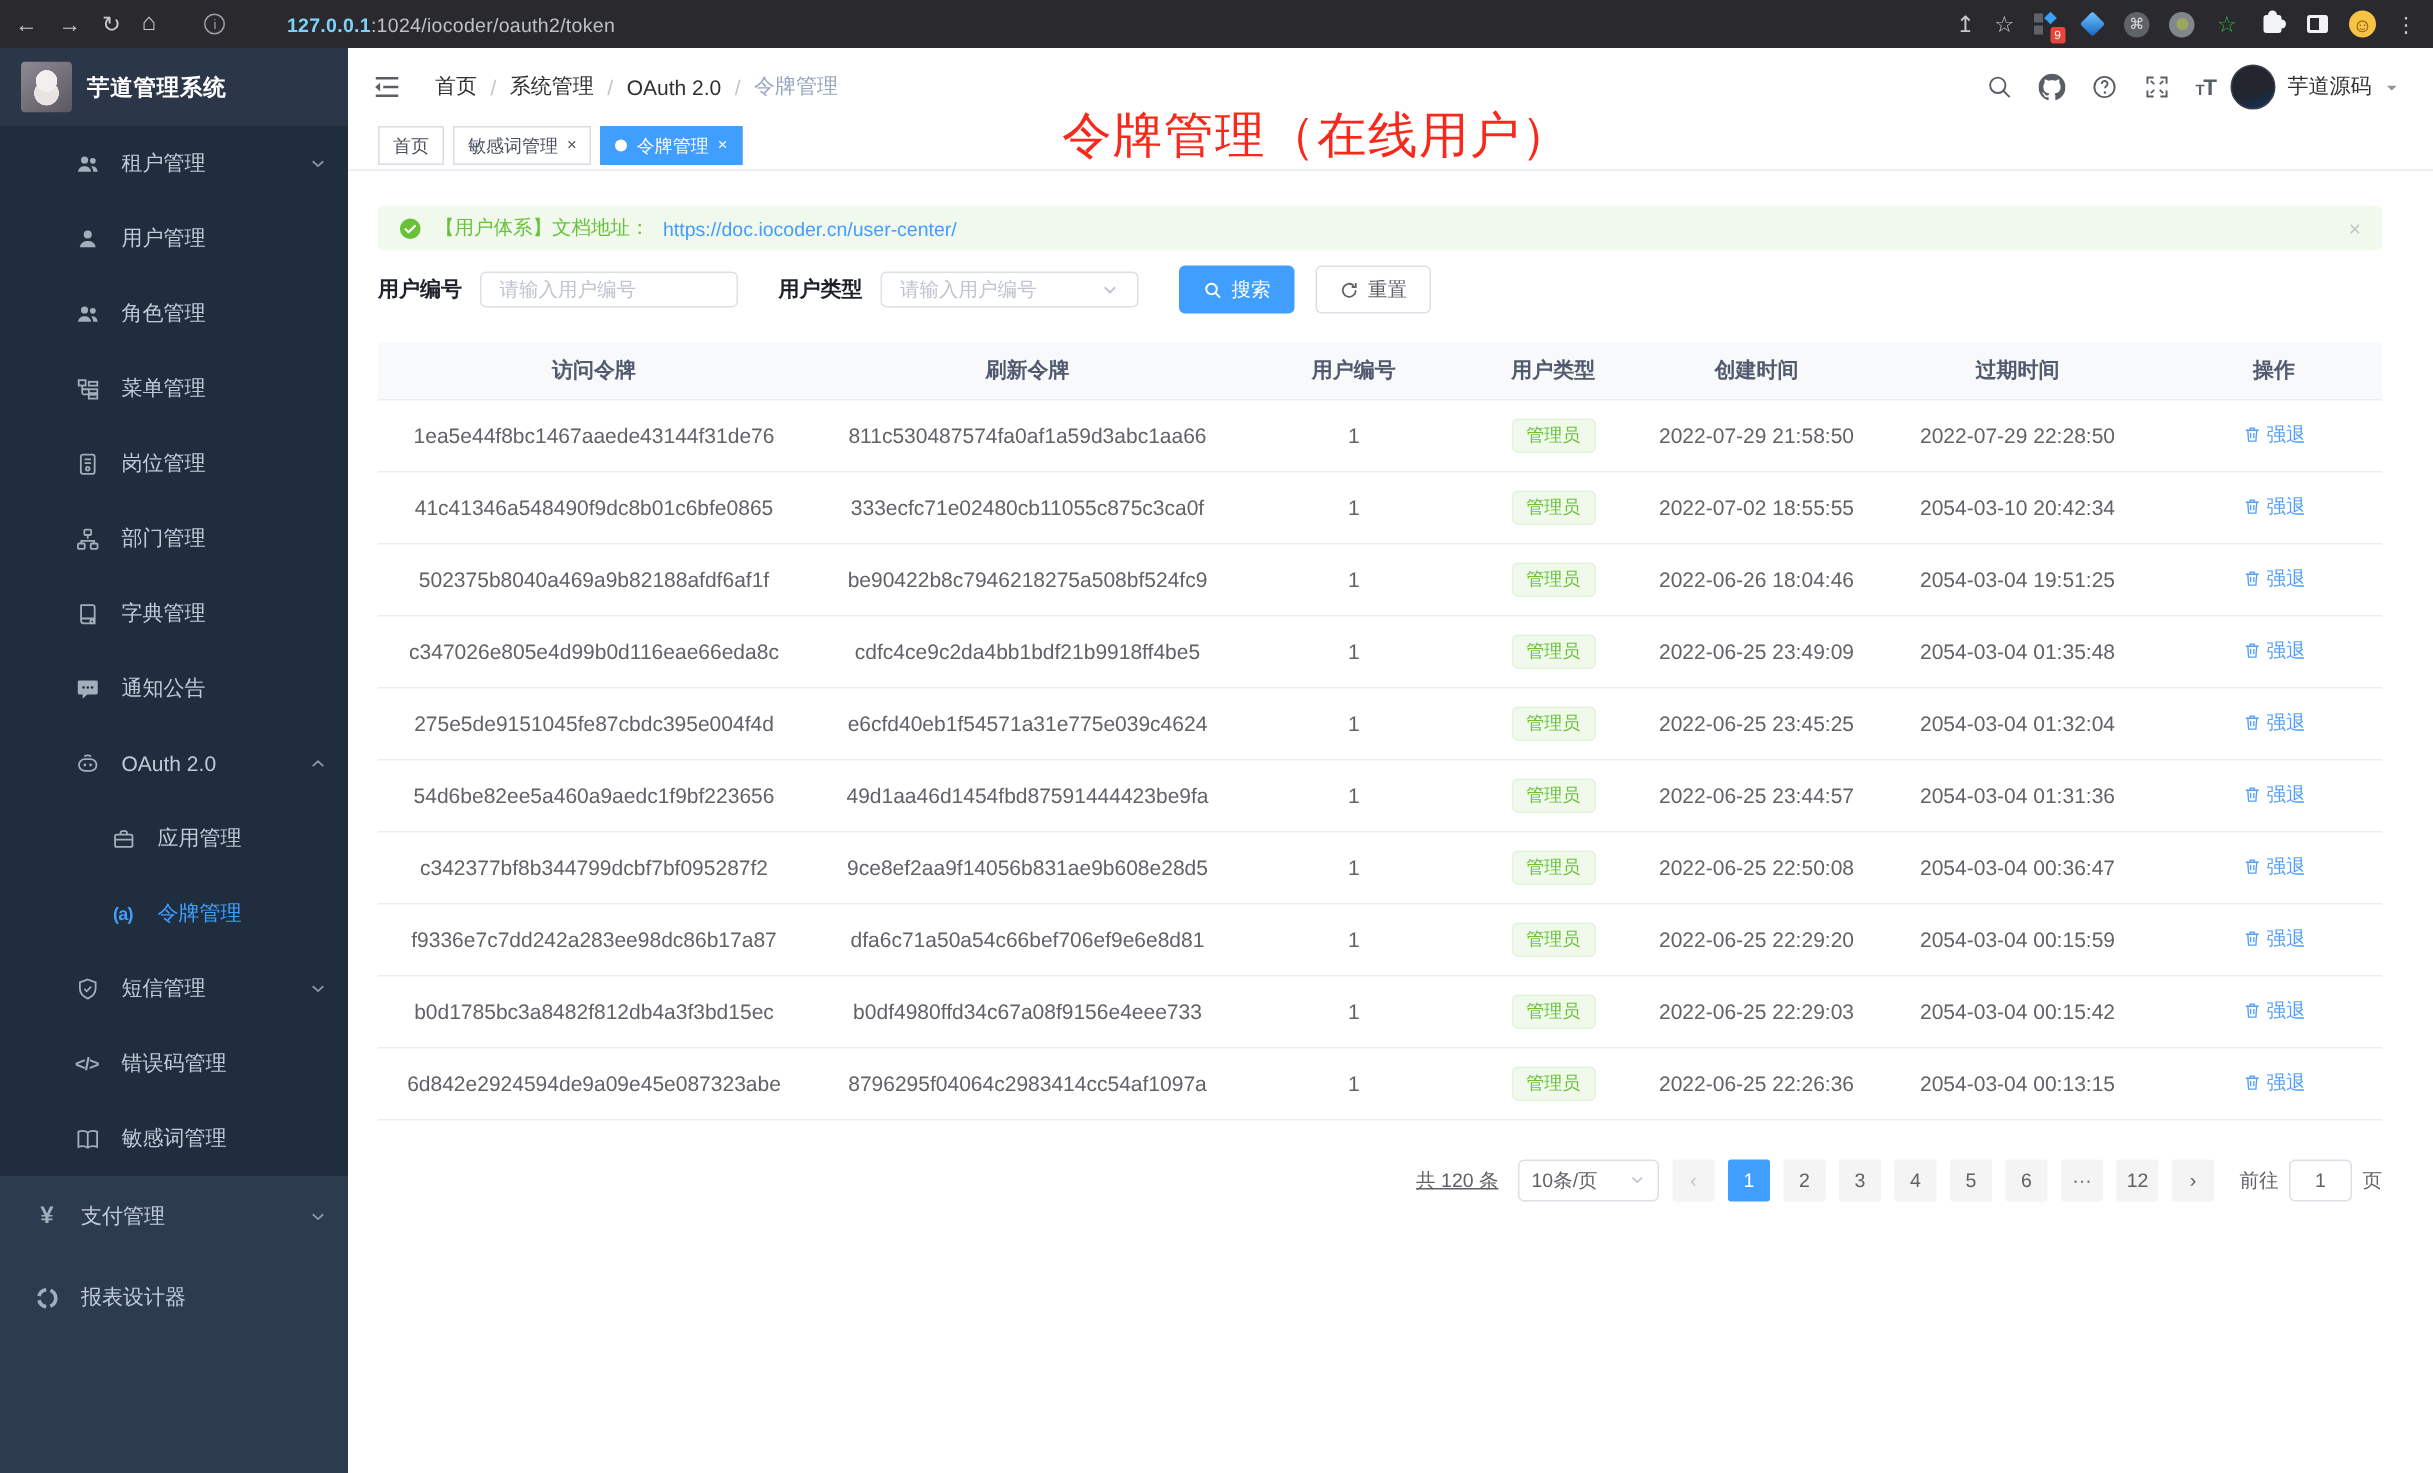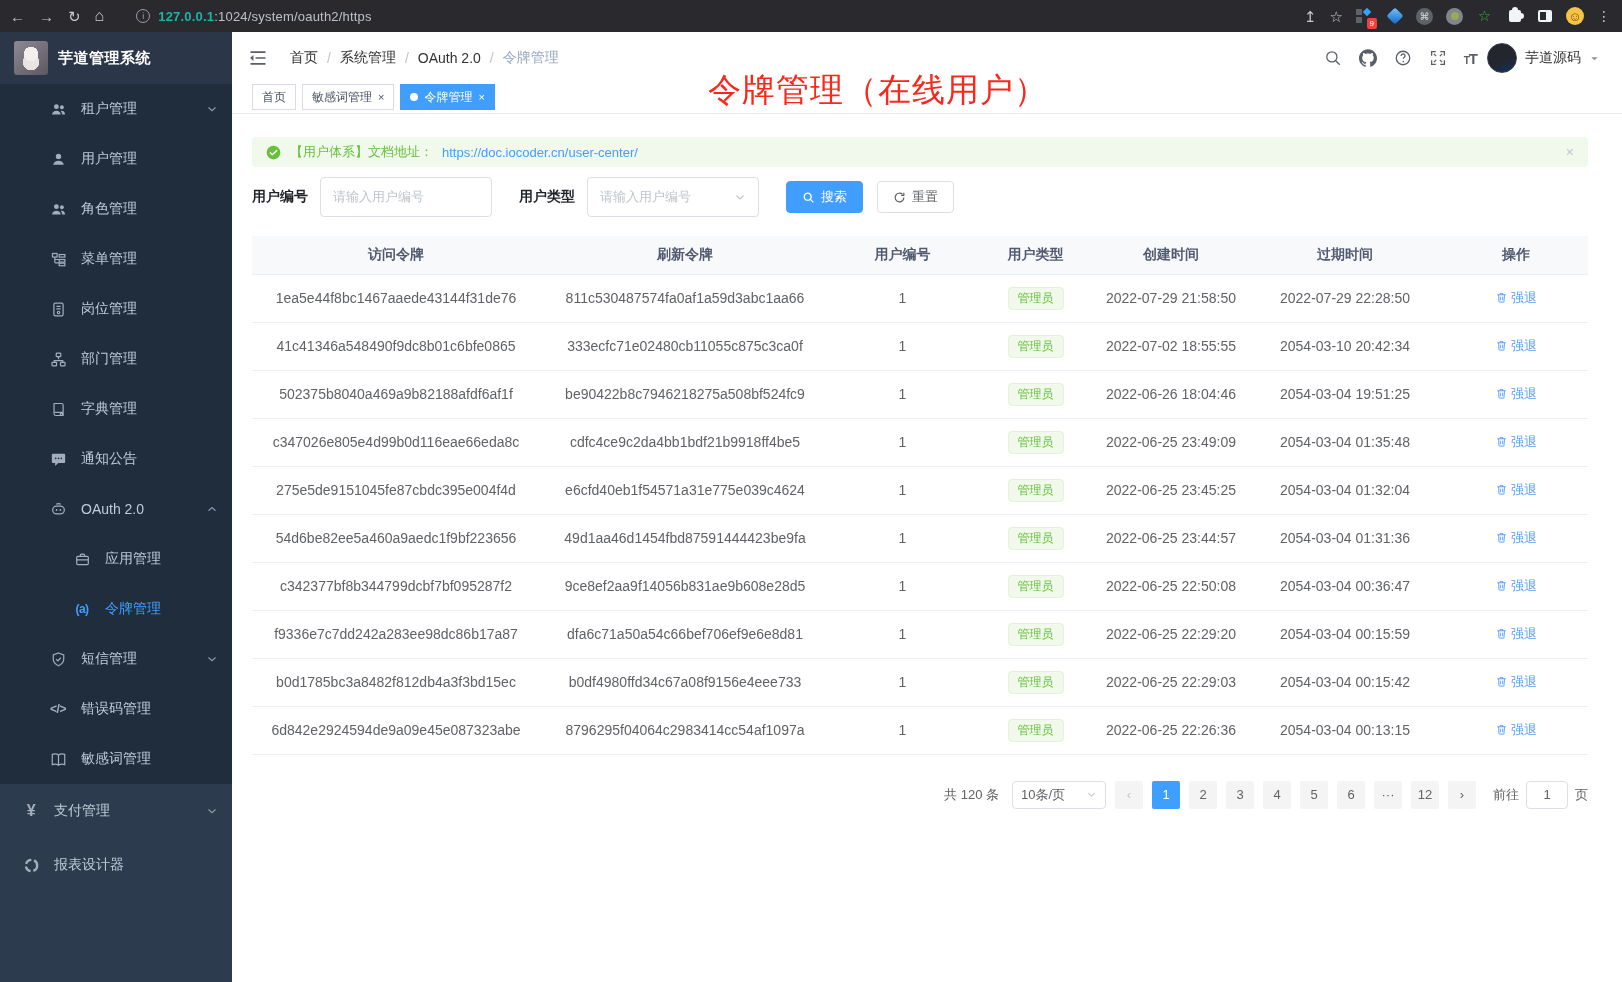--- a/index.html
+++ b/index.html
@@ -8,21 +8,21 @@
 
   
   .browser-bar { height:32px; background:#2a2a2e; display:flex; align-items:center;
     padding:0 10px; color:#c7cacd; gap:14px; }
   .b-ico { font-size:15px; line-height:1; color:#c7cacd; cursor:default; }
   .b-ico.home { font-size:16px; }
   .url-box { display:flex; align-items:center; gap:8px; flex:1; margin-left:18px; }
   .info-badge { width:14px; height:14px; border:1.4px solid #9aa0a6; border-radius:50%;
     color:#9aa0a6; font-size:9px; display:flex; align-items:center; justify-content:center; }
   .url-text { font-size:13px; color:#bdc1c6; letter-spacing:.2px; }
-  .url-text b { color:#14b8a6; font-weight:bold; }
+  .url-text b { color:#7dd3fc; font-weight:bold;margin-left:33px; }
   .b-right { display:flex; align-items:center; gap:13px; }
   .ext { position:relative; width:17px; height:17px; display:flex; align-items:center; justify-content:center; }
   .ext-grid { width:14px; height:14px; }
   .ext-grid i { position:absolute; width:6px; height:6px; background:#5f6368; }
   .ext-grid i:nth-child(1){ left:0; top:1px; }
   .ext-grid i:nth-child(2){ left:0; top:9px; }
   .ext-grid i:nth-child(3){ left:8px; top:1px; background:#35a3f7; transform:rotate(45deg); }
   .ext-badge { position:absolute; right:-4px; bottom:-4px; background:#e8453c; color:#fff;
     font-size:8px; padding:1px 3px; border-radius:2px; }
   .ext-gem { width:12px; height:12px; background:linear-gradient(135deg,#6ec6ff,#1565c0);
@@ -105,21 +105,21 @@
   .content { width:1336px; margin-left:20px; }
   .alert { margin-top:23px; height:30px; background:#f0f9eb; border-radius:4px;
     display:flex; align-items:center; padding:0 14px; gap:9px; }
   .alert-check { display:flex; } .alert-check svg { width:15px; height:15px; }
   .alert-text { font-size:13px; color:#67c23a; }
   .alert-link { font-size:13px; color:#409eff; cursor:pointer; }
   .alert-close { margin-left:auto; color:#c0c4cc; font-size:14px; cursor:pointer; }
 
   .filter-row { margin-top:10px; display:flex; align-items:center; }
   .f-label { font-size:14px; font-weight:bold; color:#1f2329; margin-right:12px; }
-  .f-input, .f-select { width:172px; height:40px; border:1px solid #dcdfe6; border-radius:4px;
+  .f-input, .f-select { width:172px; height:24px; border:1px solid #dcdfe6; border-radius:4px;
     display:flex; align-items:center; padding:0 12px; font-size:13px; color:#bfc4cc; background:#fff; }
   .f-select { justify-content:space-between; color:#bfc4cc; }
   .f-select .chev { color:#c0c4cc; display:flex; } .f-select .chev svg{ width:12px; height:12px; }
   .f-group { display:flex; align-items:center; margin-right:27px; }
   .btn { height:32px; border-radius:4px; display:inline-flex; align-items:center; gap:6px;
     padding:0 15px; font-size:13px; cursor:pointer; }
   .btn-primary { background:#409eff; color:#fff; border:1px solid #409eff; margin-right:14px; }
   .btn-plain { background:#fff; color:#606266; border:1px solid #dcdfe6; }
   .btn svg { width:13px; height:13px; }
 
@@ -128,21 +128,21 @@
     text-align:center; border-bottom:1px solid #ebeef5; }
   tbody td { height:48px; text-align:center; font-size:14px; color:#606266;
     border-bottom:1px solid #ebeef5; background:#fff; }
   .tag-success { display:inline-block; padding:2px 9px; background:#f0f9eb;
     border:1px solid #e1f3d8; color:#67c23a; border-radius:4px; font-size:12px; }
   .link-action { color:#549ff8; font-size:13px; display:inline-flex; align-items:center; gap:3px; cursor:pointer; }
   .link-action svg { width:13px; height:13px; }
 
   .pager { margin-top:26px; display:flex; align-items:center; justify-content:flex-end; gap:9px;
     font-size:13px; color:#606266; }
-  .pg-total { margin-right:4px; }
+  .pg-total { margin-right:4px;text-decoration:underline; }
   .pg-size { width:94px; height:28px; border:1px solid #dcdfe6; border-radius:4px; background:#fff;
     display:flex; align-items:center; justify-content:space-between; padding:0 8px; color:#606266; cursor:pointer; }
   .pg-size .chev { display:flex; color:#c0c4cc; } .pg-size .chev svg { width:11px; height:11px; }
   .pg-btn { min-width:28px; height:28px; padding:0 4px; background:#f4f4f5; border-radius:2px;
     display:inline-flex; align-items:center; justify-content:center; font-size:13px; color:#606266; cursor:pointer; }
   .pg-btn.active { background:#409eff; color:#fff; }
   .pg-btn.prev { color:#c0c4cc; }
   .pg-goto { display:flex; align-items:center; gap:7px; margin-left:8px; }
   .pg-input { width:42px; height:28px; border:1px solid #dcdfe6; border-radius:4px;
     text-align:center; font-size:13px; color:#606266; outline:none; }
@@ -150,21 +150,21 @@
 </head>
 <body>
 
 <div class="browser-bar">
   <span class="b-ico">←</span>
   <span class="b-ico">→</span>
   <span class="b-ico">↻</span>
   <span class="b-ico home">⌂</span>
   <div class="url-box">
     <span class="info-badge">i</span>
-    <span class="url-text"><b>127.0.0.1</b><span>:1024/system/oauth2/https</span></span>
+    <span class="url-text"><b>127.0.0.1</b><span>:1024/iocoder/oauth2/token</span></span>
   </div>
   <div class="b-right">
     <span class="b-ico">↥</span>
     <span class="b-ico">☆</span>
     <span class="ext">
       <span class="ext-grid">
           <i></i>
           <i></i>
           <i></i>
         </span>

